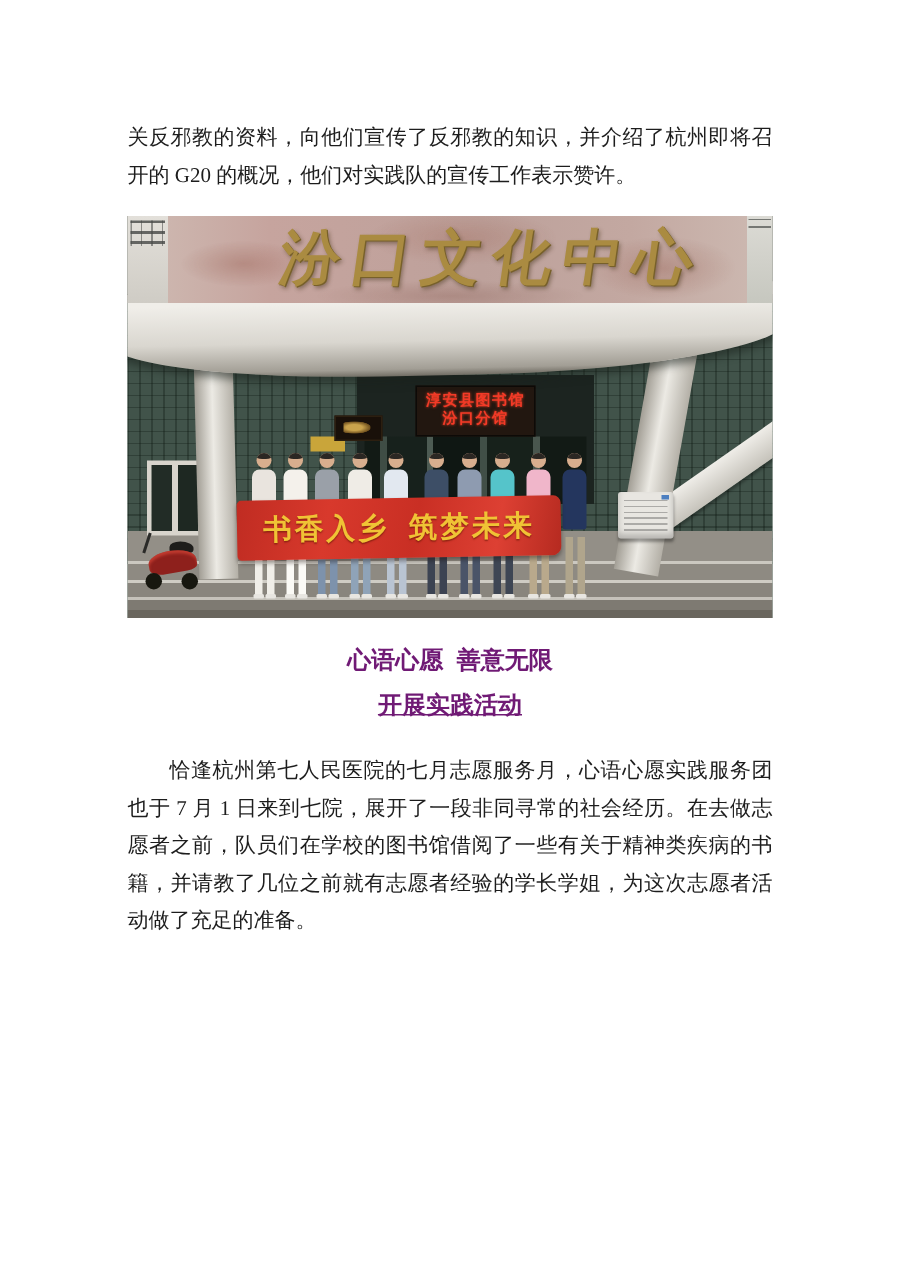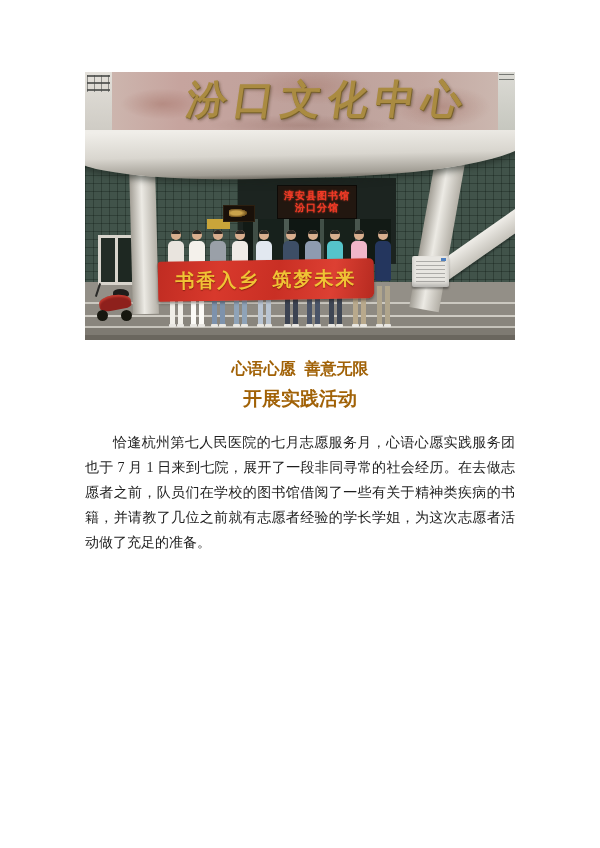--- a/index.html
+++ b/index.html
@@ -5,24 +5,24 @@
   html,body{margin:0;padding:0;background:#ffffff;}
   .page{position:relative;width:600px;height:848px;background:#fff;overflow:hidden;
         font-family:"Liberation Serif","DejaVu Serif",serif;color:#1d1d1d;}
   .content{position:absolute;left:85px;top:66px;width:430px;}
 
   .para{font-size:14px;line-height:25px;text-align:justify;white-space:pre-wrap;}
   .para.indent{text-indent:2em;}
   .para.tight{line-height:24px;}
 
   .headings{margin-top:13px;font-family:"Liberation Sans","DejaVu Sans",sans-serif;
-            font-weight:bold;text-align:center;color:#a16207;}
+            font-weight:bold;text-align:center;color:#701a75;}
   .doc-h1{font-size:16px;line-height:30px;white-space:pre-wrap;}
   .doc-h2{font-size:16px;line-height:30px;white-space:nowrap;letter-spacing:.3px;}
-  .doc-h3{font-size:19px;line-height:30px;}
+  .doc-h3{font-size:16px;line-height:30px;text-decoration:underline;}
   .body-block{margin-top:16px;}
 
   
   .photo{position:relative;width:430px;height:268px;margin:6px 0 14px;overflow:hidden;
          background:#44564b;}
   .photo *{position:absolute;}
 
   .wall{left:0;top:52px;width:430px;height:180px;background-color:#41534a;z-index:0;
         background-image:
           repeating-linear-gradient(0deg, rgba(10,20,14,.30) 0 1px, transparent 1px 8px),
@@ -125,20 +125,21 @@
      background:linear-gradient(180deg,#dcdbd5,#c6c7bf);}
   .corner-r:before{content:'';position:absolute;left:1px;top:2px;width:15px;height:10px;
      background:repeating-linear-gradient(180deg, rgba(75,78,75,.7) 0 1px, transparent 1px 5px);}
 </style>
 </head>
 <body>
 
 <div class="page">
   <div class="content">
 
+    <p class="para">关反邪教的资料，向他们宣传了反邪教的知识，并介绍了杭州即将召开的 G20 的概况，他们对实践队的宣传工作表示赞许。</p>
 
     <div class="photo">
       <div class="wall"></div>
       <div class="ground"></div>
       <div class="slope"></div>
 
       <div class="recess"></div>
       <div class="doors"></div>
       <div class="ysign"></div>
       <div class="emblem"></div>

